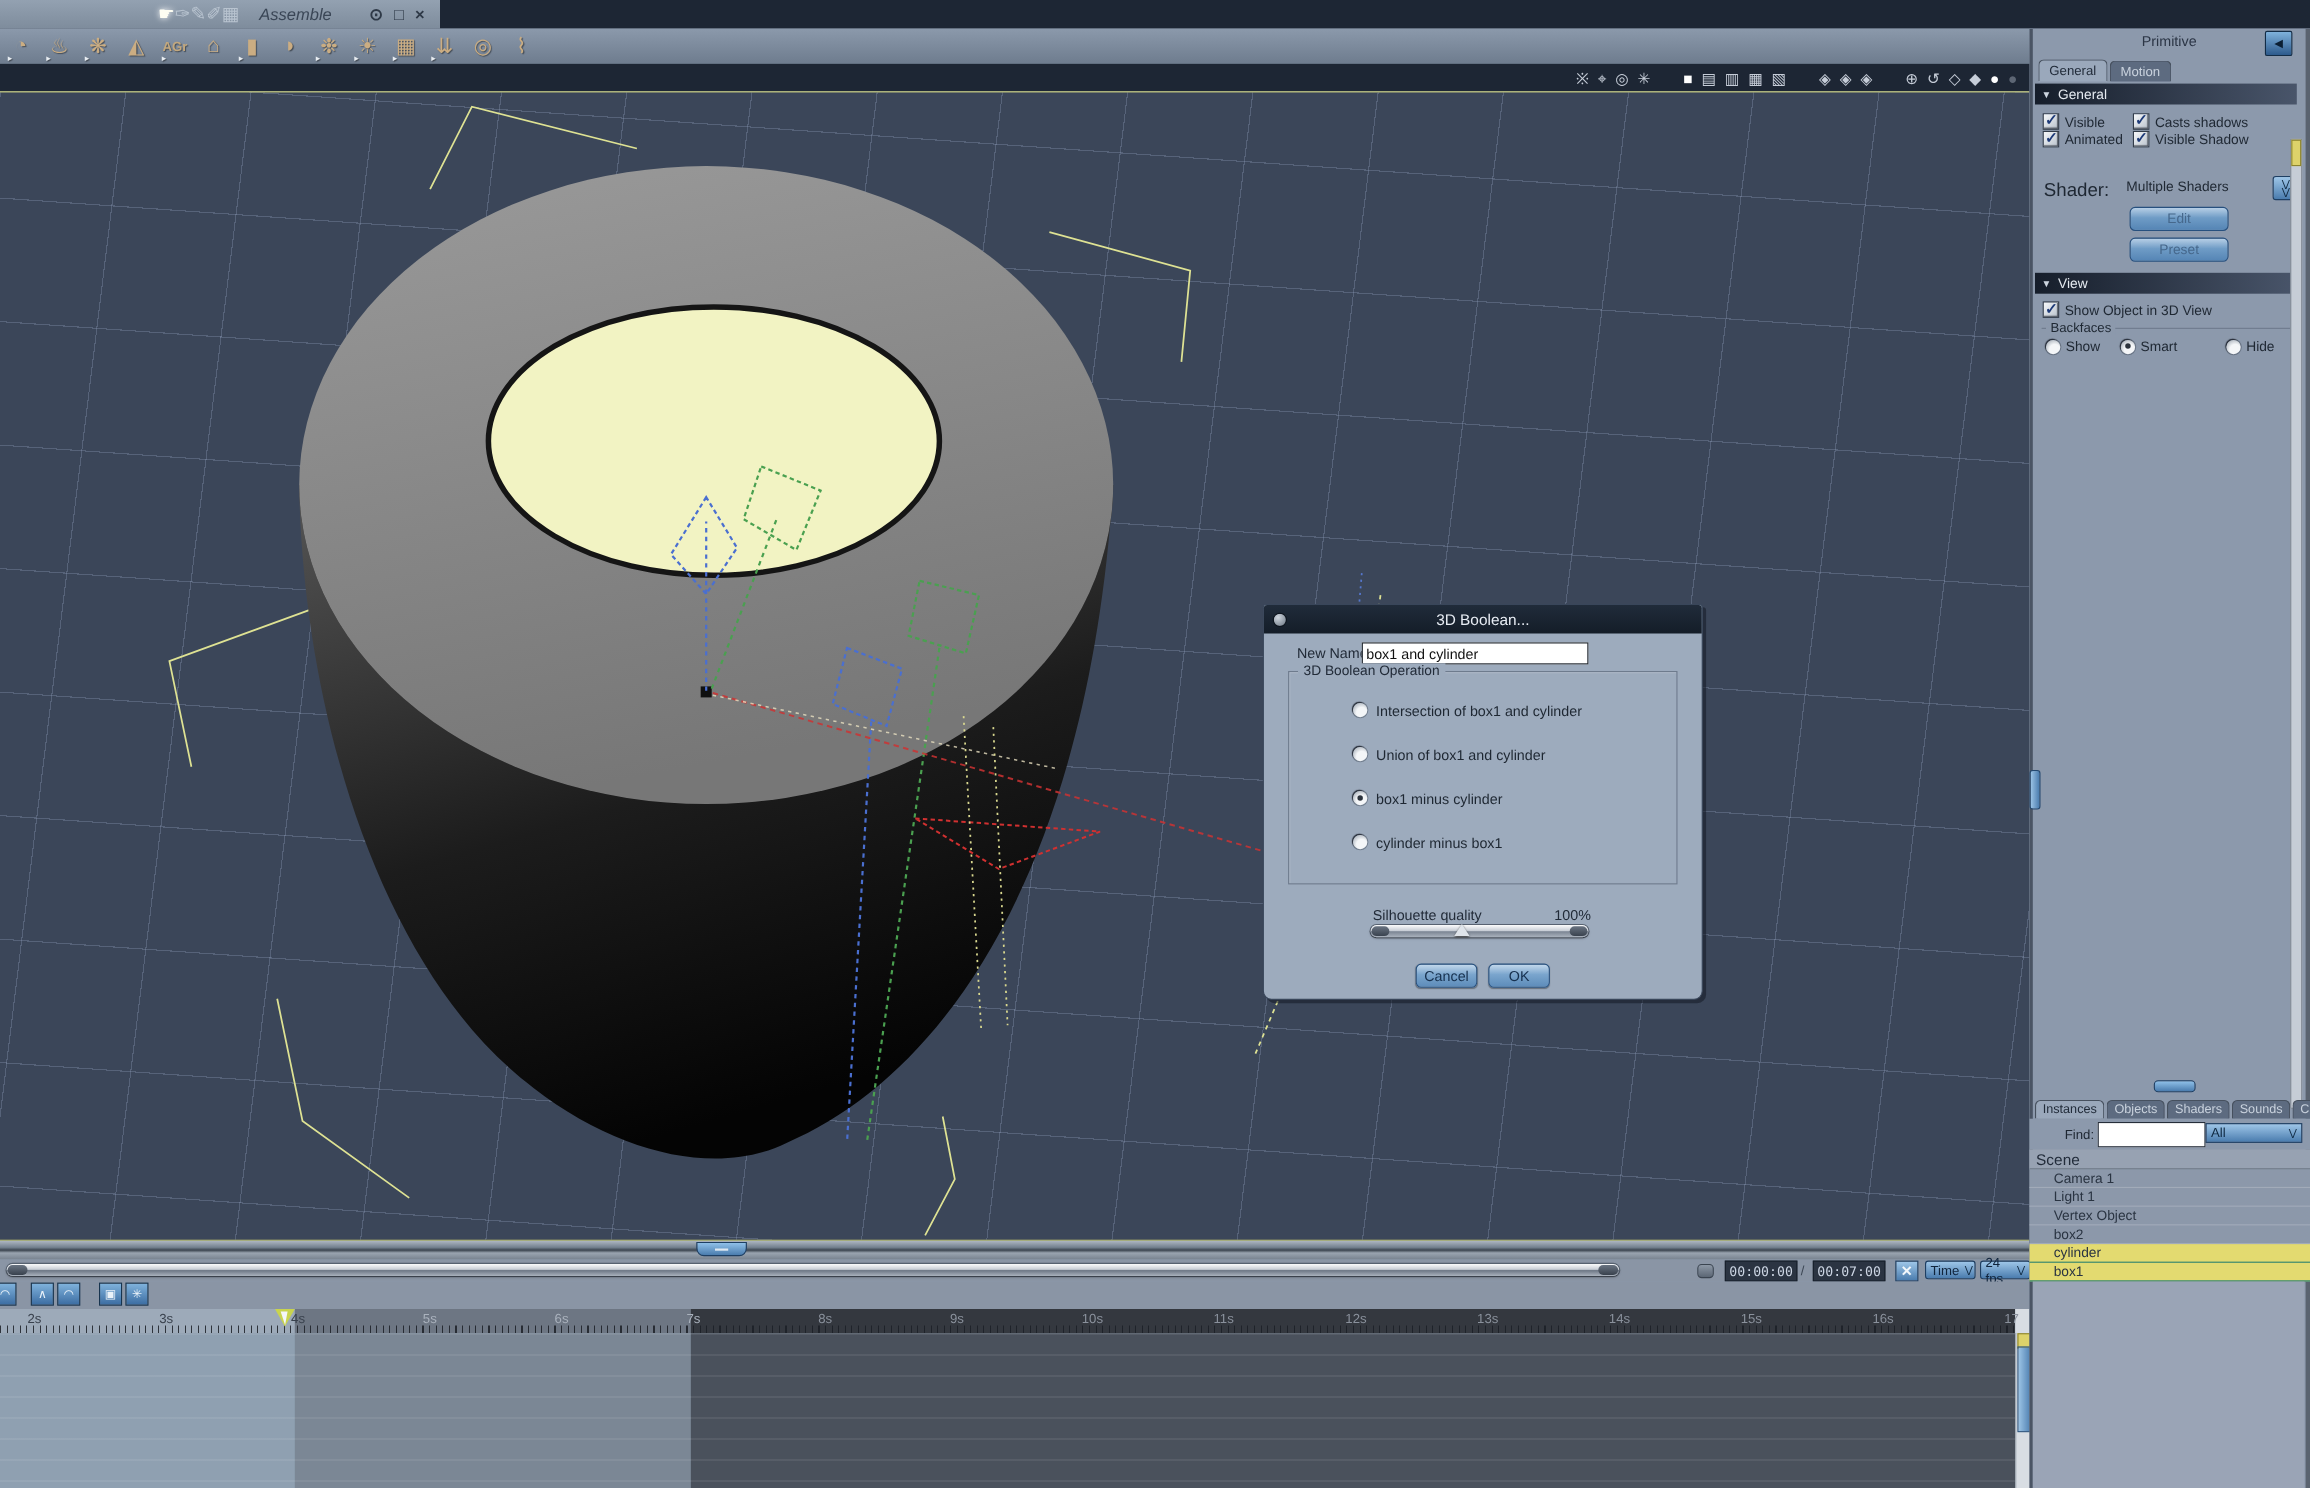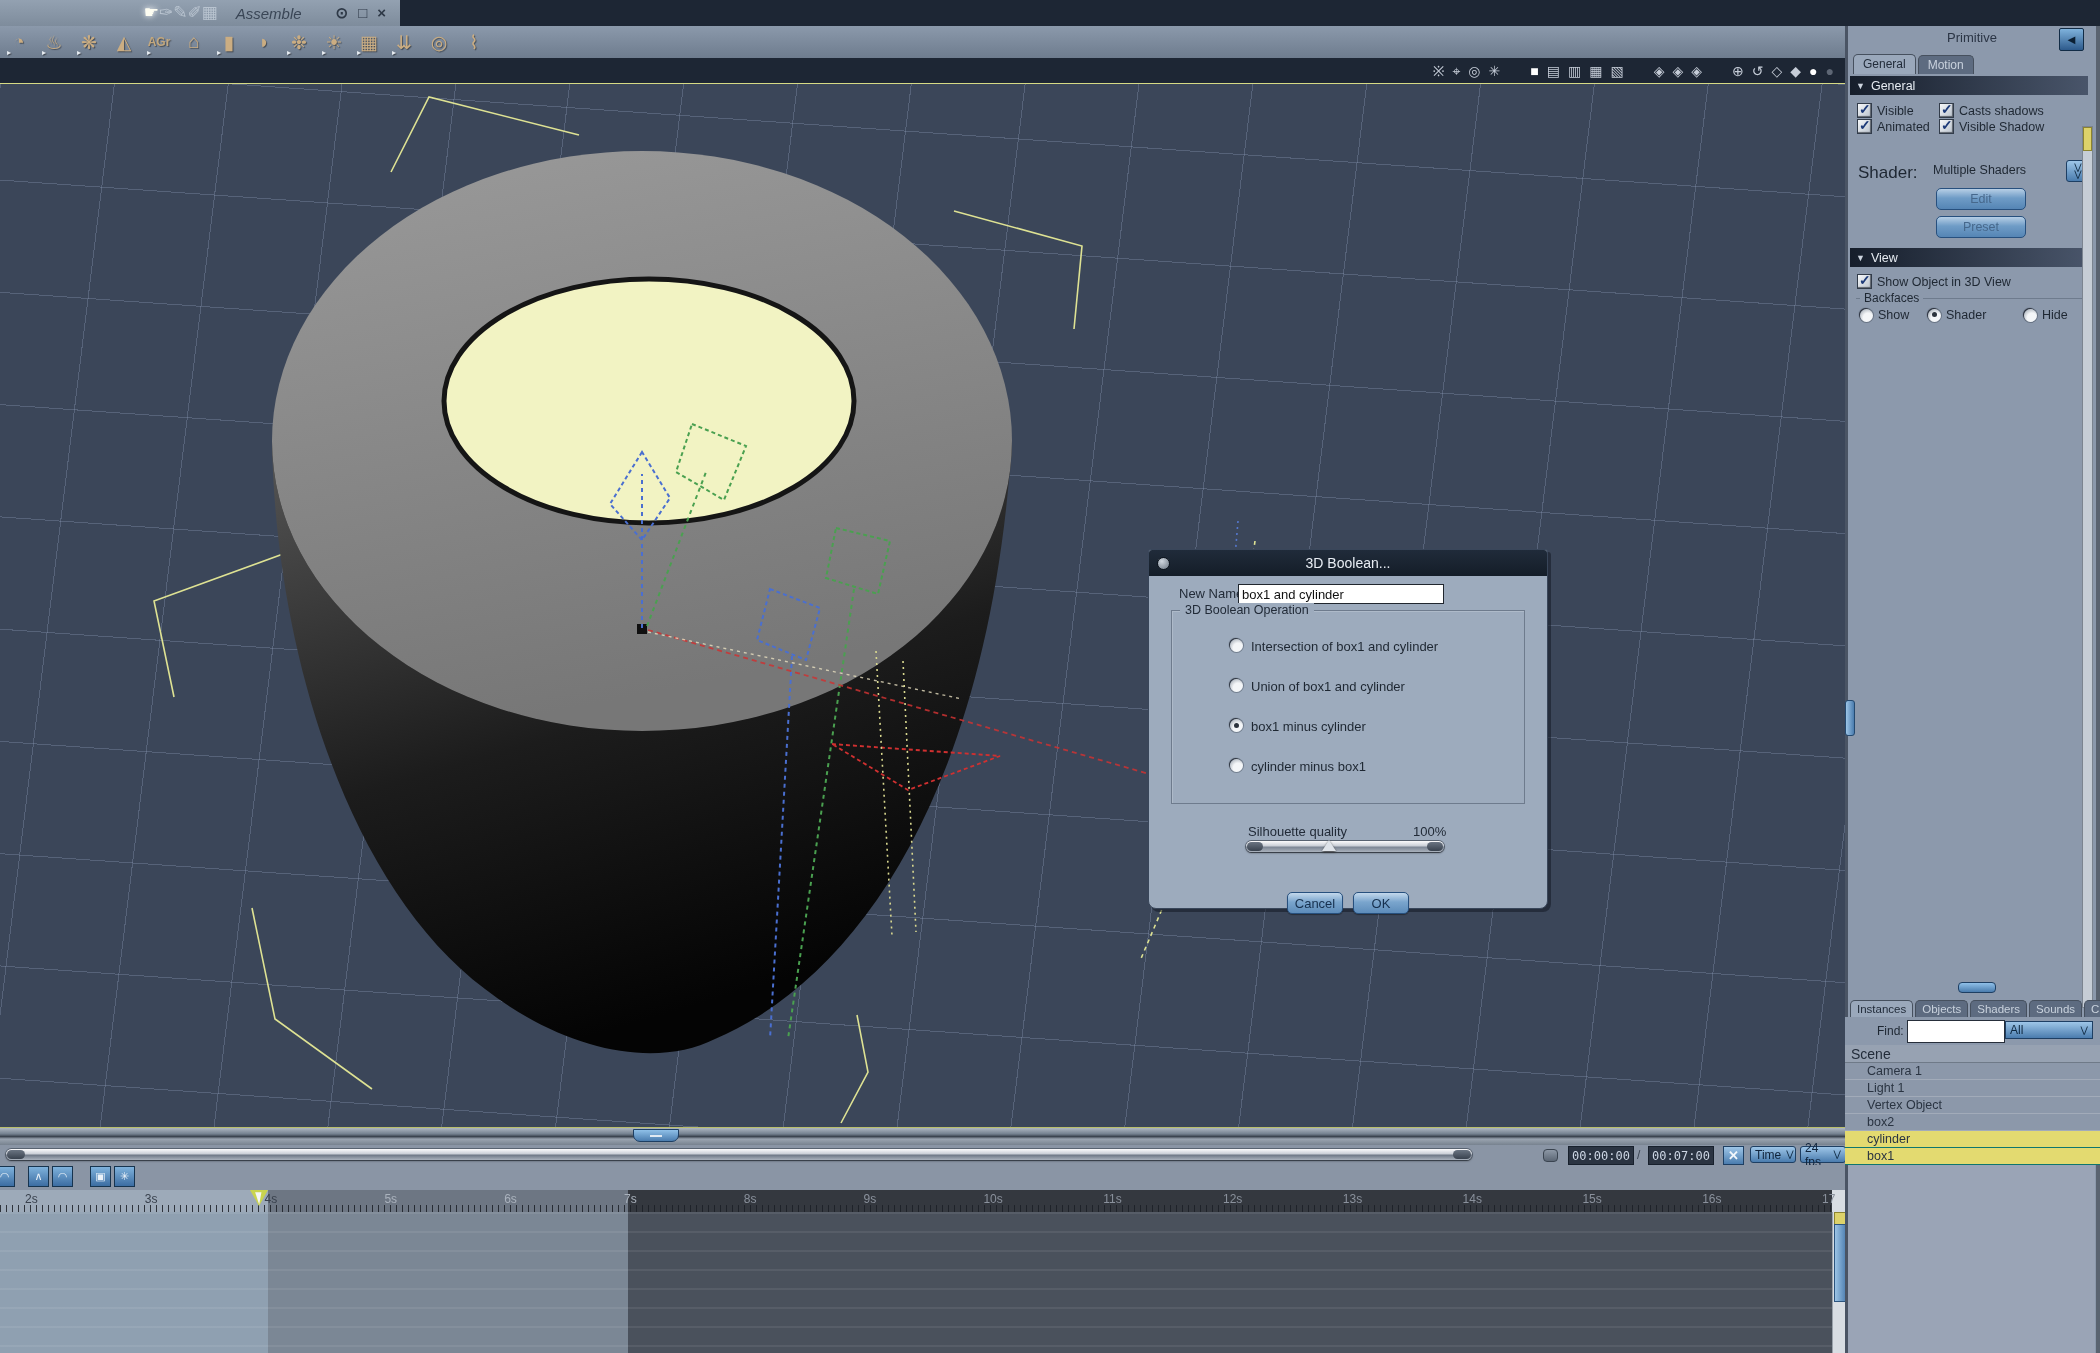--- a/index.html
+++ b/index.html
@@ -63,21 +63,21 @@
   #sil-label{position:absolute;left:99px;top:274px;font-size:13px;color:#222b38;}
   #sil-value{position:absolute;left:264px;top:274px;font-size:13px;color:#222b38;}
   #sil-slider{position:absolute;left:97px;top:291px;width:198px;height:11px;border-radius:6px;
      background:linear-gradient(#fbfbfc,#c9ced6 45%,#7c8694 55%,#aab2bd);
      box-shadow:0 1px 2px rgba(0,0,0,.5), 0 0 0 1px #5b6675;}
   #sil-slider::before,#sil-slider::after{content:"";position:absolute;top:1px;width:16px;height:9px;border-radius:5px;
      background:linear-gradient(#6a7482,#39424e);}
   #sil-slider::before{left:1px;} #sil-slider::after{right:1px;}
   #sil-thumb{position:absolute;left:76px;top:-1px;width:0;height:0;border-left:7px solid transparent;
      border-right:7px solid transparent;border-bottom:11px solid #dfe4ea;filter:drop-shadow(0 1px 1px #333);}
-  .dlg-btn{position:absolute;top:342px;width:54px;height:20px;border-radius:5px;border:1px solid #27507e;
+  .dlg-btn{position:absolute;top:326px;width:54px;height:20px;border-radius:5px;border:1px solid #27507e;
      background:linear-gradient(#c3d8ec,#7aa5cd 45%,#5d8cba);color:#16304e;font-size:13px;
      display:flex;align-items:center;justify-content:center;box-shadow:0 1px 1px rgba(0,0,0,.35);}
   #cancel-btn{left:138px;} #ok-btn{left:204px;}
 
   
   #splitter{left:0;top:1128px;width:1845px;height:17px;
      background:linear-gradient(#aeb7c2,#74818f 35%,#3c4550 50%,#9aa4b0 65%,#77828f);}
   #splitter-handle{position:absolute;left:633px;top:1px;width:46px;height:13px;border-radius:0 0 7px 7px;
      background:linear-gradient(#8fc0e8,#4a7cae);border:1px solid #1e3f63;box-sizing:border-box;}
   #splitter-handle::after{content:"";position:absolute;left:16px;top:5px;width:12px;height:2px;background:#dfe9f2;}
@@ -491,21 +491,21 @@
       </div>
       <div id="backfaces-group">
         <span id="backfaces-title">Backfaces</span>
         <div id="bf-slot">
             <div class="bf-radio" style="left: 4px;">
               <span class="radio"></span>
               <span class="bf-label">Show</span>
             </div>
             <div class="bf-radio" style="left: 72px;">
               <span class="radio sel"></span>
-              <span class="bf-label">Shader</span>
+              <span class="bf-label">Smart</span>
             </div>
             <div class="bf-radio" style="left: 168px;">
               <span class="radio"></span>
               <span class="bf-label">Hide</span>
             </div>
           </div>
       </div>
       <div id="rp-scroll">
         <div id="rp-scroll-thumb"></div>
       </div>

